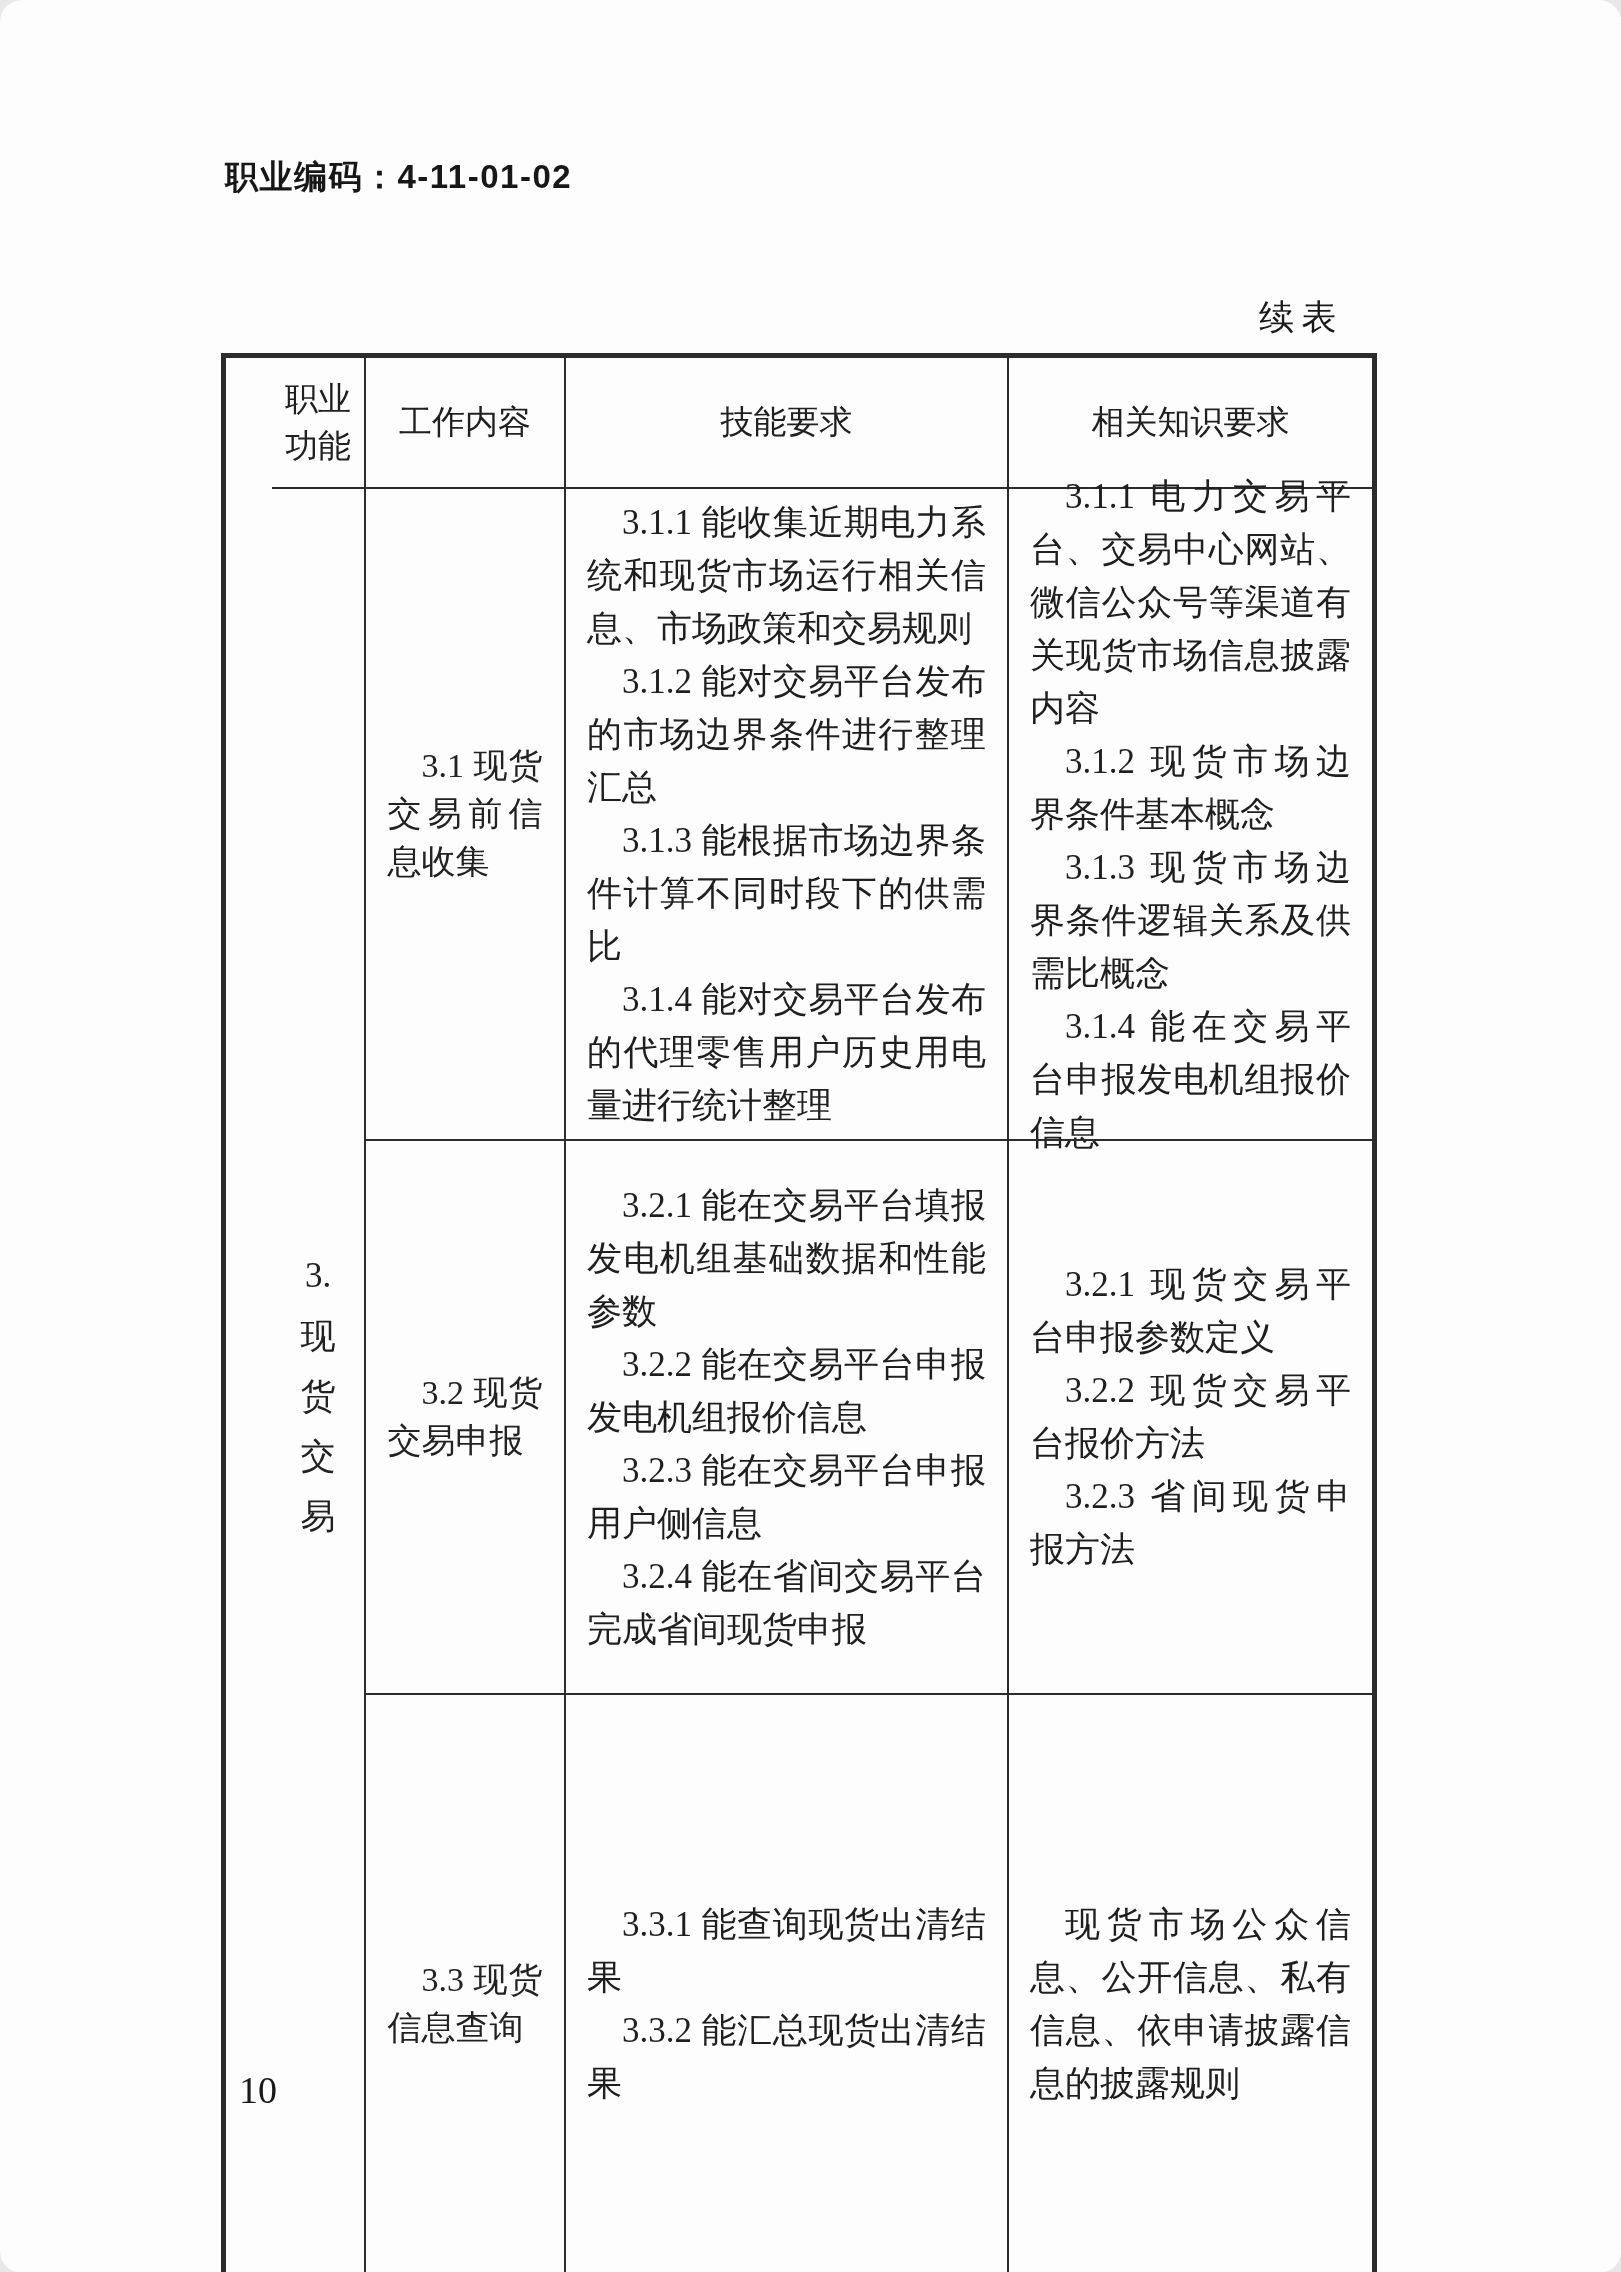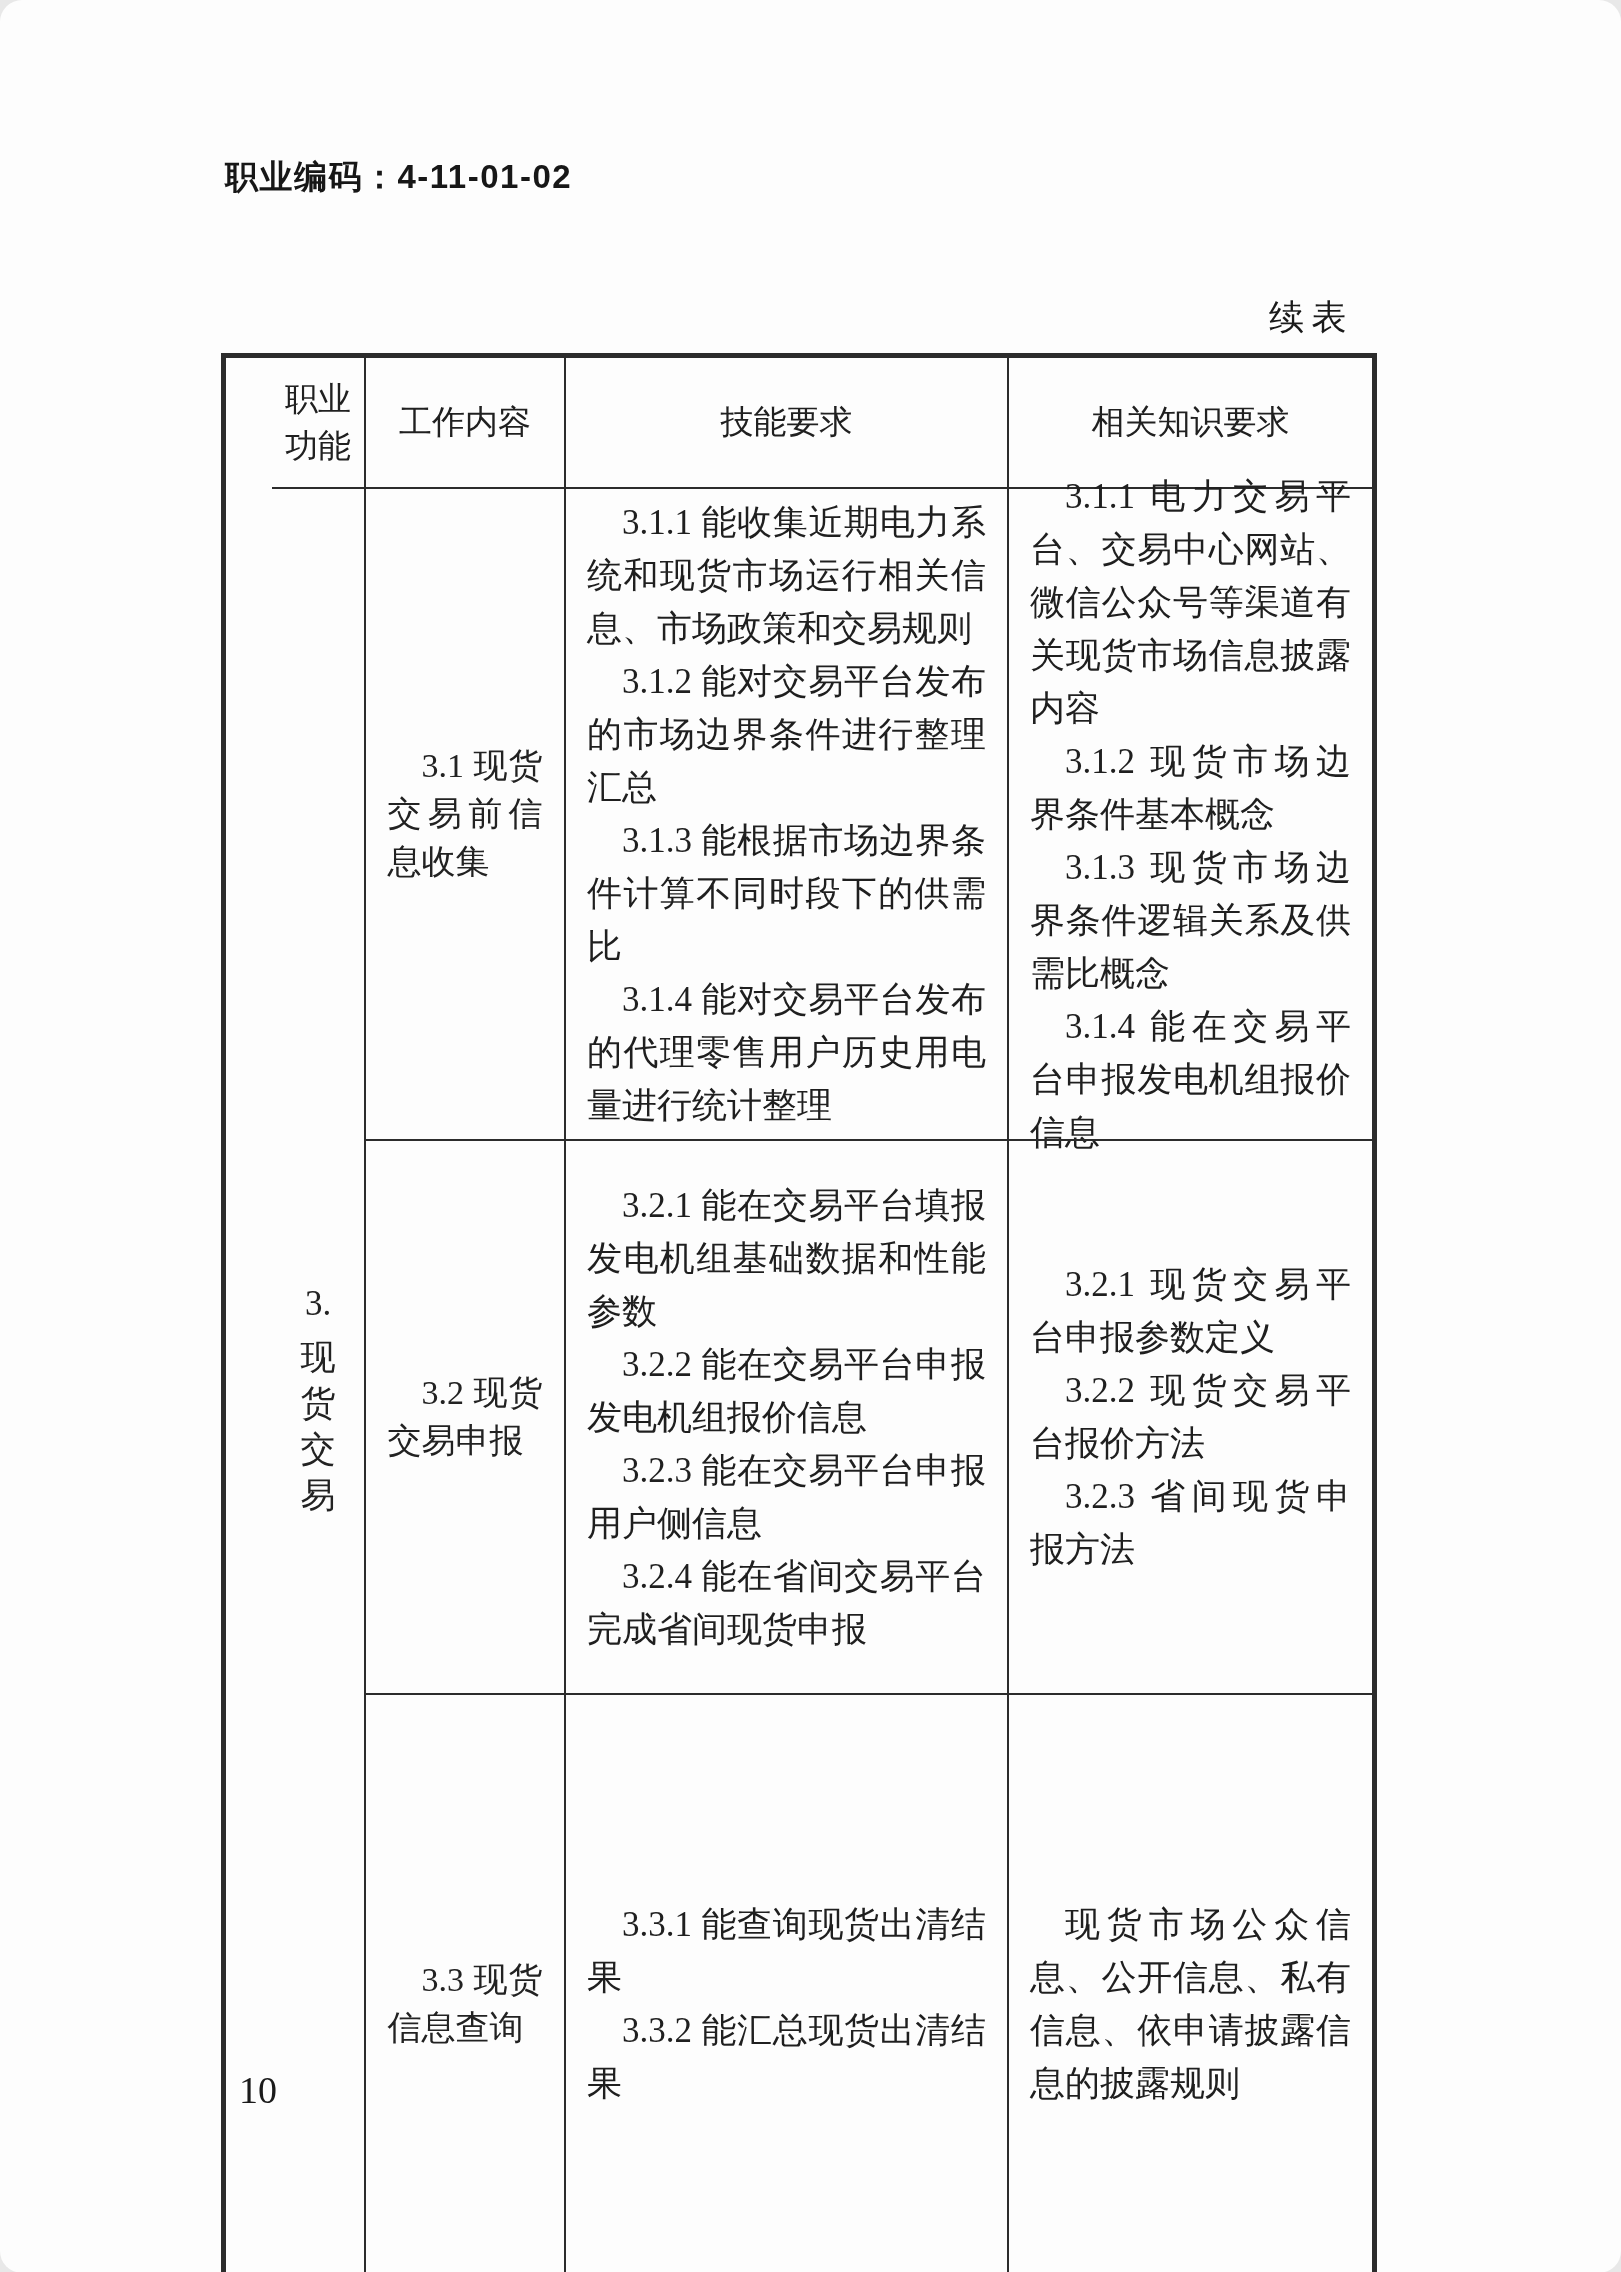--- a/index.html
+++ b/index.html
@@ -13,21 +13,21 @@
     border-radius:22px;
   }
   .doc-code{
     position:absolute;left:225px;top:155px;
     font-family:"Liberation Sans","DejaVu Sans",sans-serif;
     font-weight:700;font-size:33px;letter-spacing:1.5px;
     color:#171717;
   }
   .continued{
     position:absolute;left:1259px;top:294px;
-    font-size:35px;letter-spacing:7.5px;color:#1a1a1a;margin-left:10px;
+    font-size:35px;letter-spacing:7.5px;color:#1a1a1a;
   }
   .sheet{
     position:absolute;left:221px;top:353px;
     width:1156px;height:1965px;
     box-sizing:border-box;
     border:5.3px solid #2c2c2c;
     display:grid;
     grid-template-columns:92px 200px 443px 1fr;
     grid-template-rows:129px 652px 554px 1fr;
     background:#fdfdfd;
@@ -43,21 +43,21 @@
     word-break:break-all;padding:0 9px;color:#202020;
   }
   .func{
     grid-row:2 / span 3;grid-column:1;
     flex-direction:column;align-items:center;justify-content:center;
     color:#222;
   }
   .func-num{font-size:35px;line-height:39px;}
   .func-name{
     width:39px;margin-top:12px;
-    font-size:35px;line-height:46px;text-align:center;
+    font-size:35px;line-height:60px;text-align:center;
     word-break:break-all;
   }
   .work{
     flex-direction:column;justify-content:center;
     padding:0 13.5px;
   }
   .work p{
     margin:8px;font-size:34px;line-height:48px;
     text-align:justify;text-indent:1em;
     word-break:break-all;color:#222;

